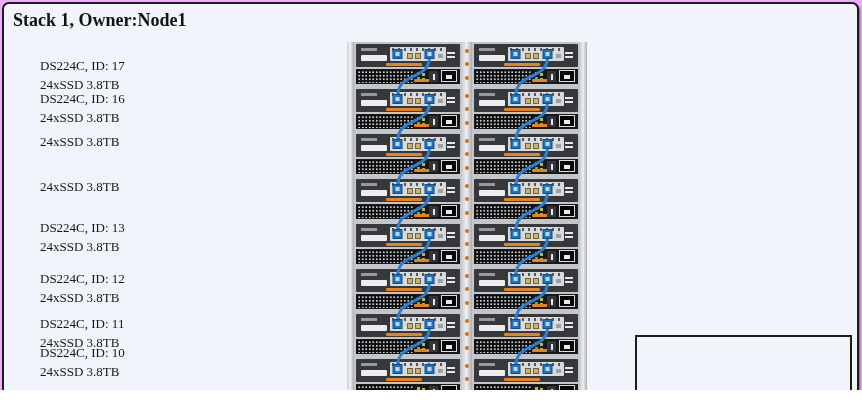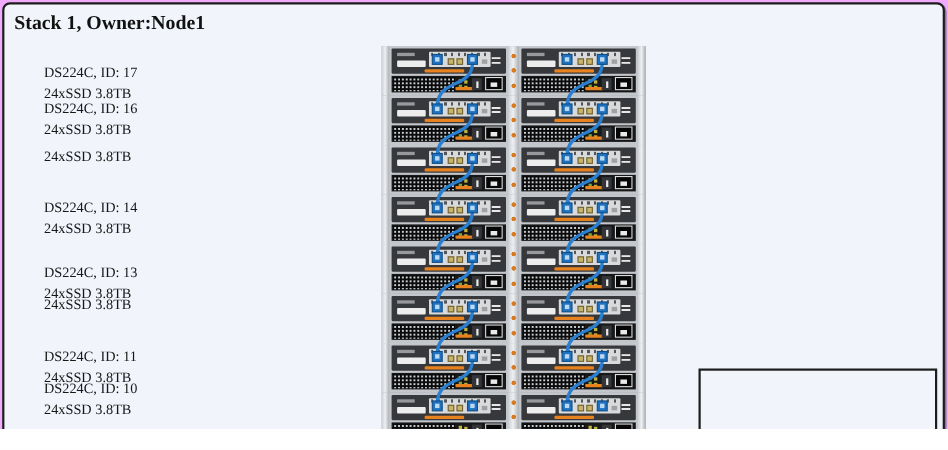--- a/index.html
+++ b/index.html
@@ -72,28 +72,28 @@
           <div class="l2">24xSSD 3.8TB</div>
         </div>
         <div class="lbl" style="top: 83px;">
           <div class="l1">DS224C, ID: 16</div>
           <div class="l2">24xSSD 3.8TB</div>
         </div>
         <div class="lbl" style="top: 128px;">
           <div class="l2">24xSSD 3.8TB</div>
         </div>
         <div class="lbl" style="top: 173px;">
-          <div class="l1">DS224C, ID: 14</div>
-          <div class="l2">24xSSD 3.8TB</div>
-        </div>
-        <div class="lbl" style="top: 232px;">
+          <div class="l2">24xSSD 3.8TB</div>
+        </div>
+        <div class="lbl" style="top: 212px;">
           <div class="l1">DS224C, ID: 13</div>
           <div class="l2">24xSSD 3.8TB</div>
         </div>
         <div class="lbl" style="top: 263px;">
+          <div class="l1">DS224C, ID: 12</div>
           <div class="l2">24xSSD 3.8TB</div>
         </div>
         <div class="lbl" style="top: 308px;">
           <div class="l1">DS224C, ID: 11</div>
           <div class="l2">24xSSD 3.8TB</div>
         </div>
         <div class="lbl" style="top: 337px;">
           <div class="l1">DS224C, ID: 10</div>
           <div class="l2">24xSSD 3.8TB</div>
         </div>

